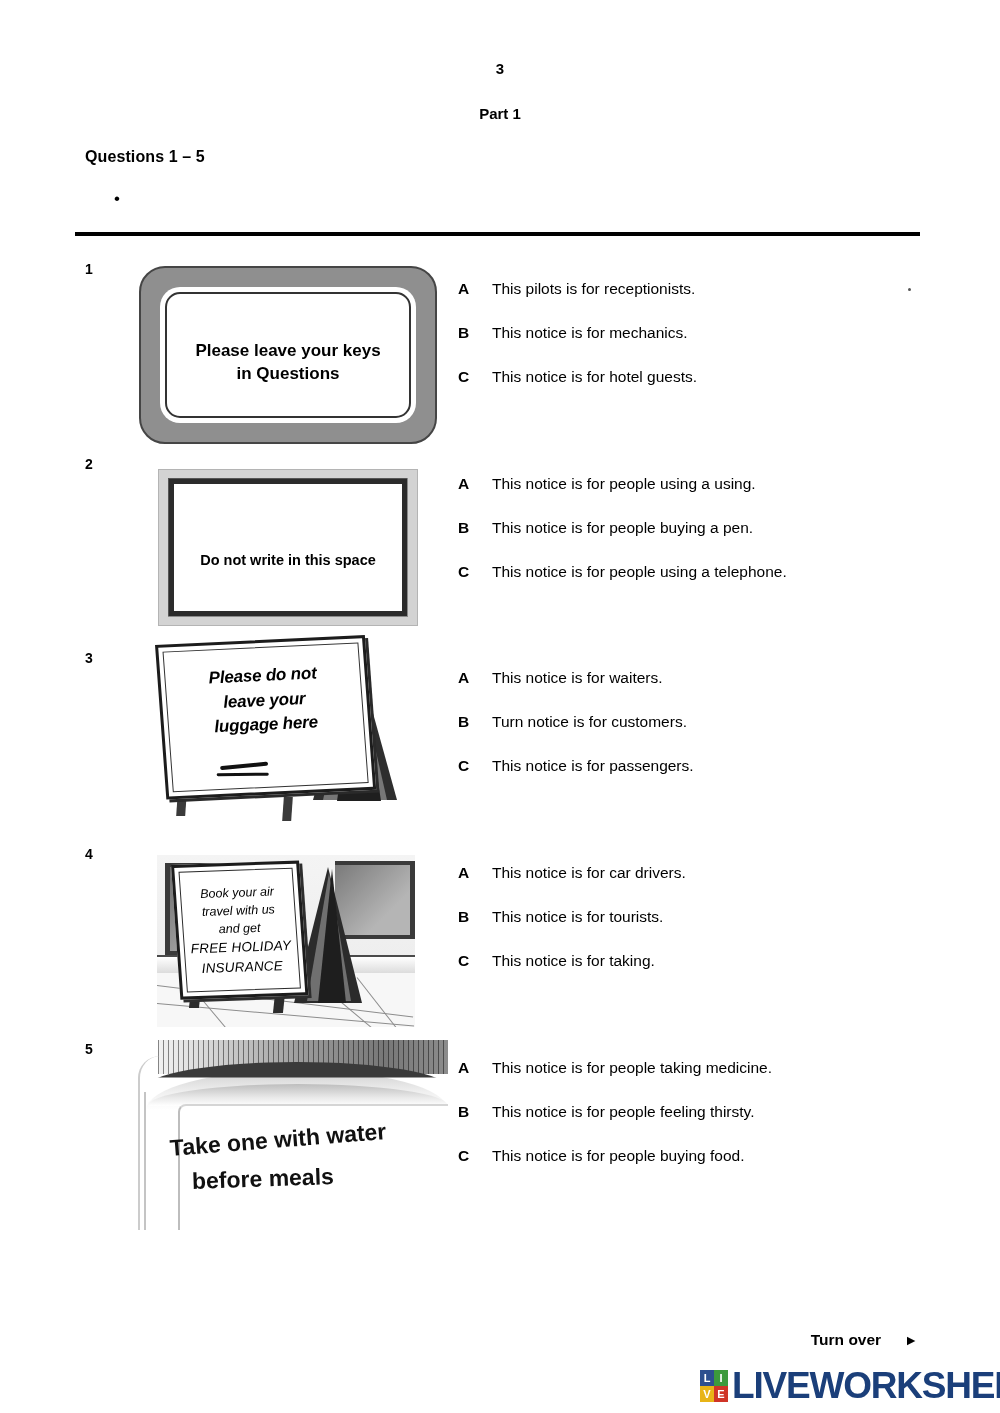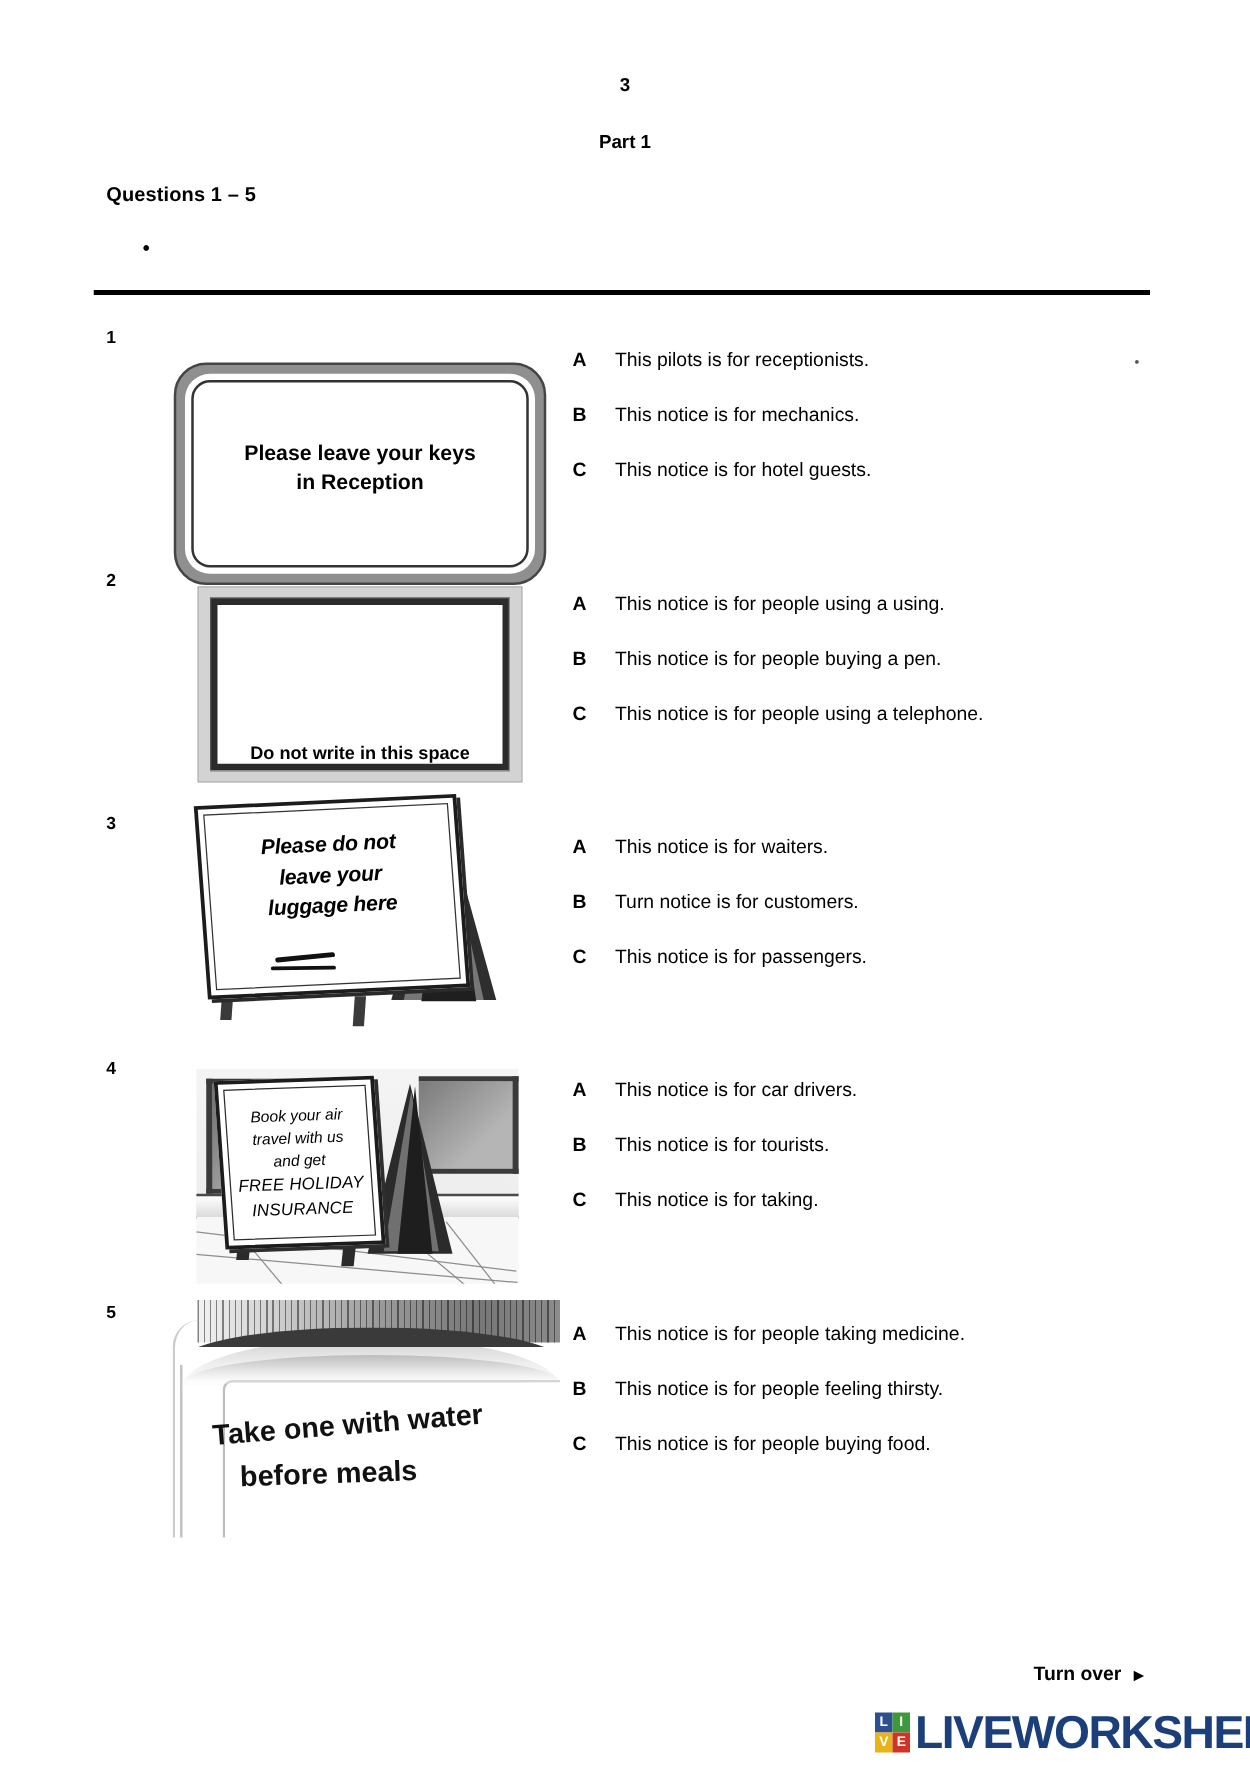--- a/index.html
+++ b/index.html
@@ -109,22 +109,21 @@
   .sign1 {
     position: absolute;
     left: 139px;
     top: 266px;
     width: 298px;
     height: 178px;
     box-sizing: border-box;
     border-radius: 26px;
     background: #8f8f8f;
     border: 2px solid #454545;
-    padding: 7px;
-    margin-top: 24px;
+    padding: 19px;
   }
   .sign1-white {
     width: 100%;
     height: 100%;
     box-sizing: border-box;
     border-radius: 20px;
     background: #ffffff;
     padding: 5px;
   }
   .sign1-inner {
@@ -164,21 +163,21 @@
     background: #2b2b2b;
     padding: 6px;
     box-shadow: inset -1px -1px 0 #8a8a8a, inset 1px 1px 0 #555;
   }
   .sign2-white {
     width: 100%;
     height: 100%;
     box-sizing: border-box;
     background: #ffffff;
     display: flex;
-    align-items: flex-end;
+    align-items: center;
     justify-content: center;
     padding-top: 24px;
   }
   .sign2-text {
     font-size: 14.5px;
     font-weight: bold;
     text-align: center;
   }
 
   
@@ -469,21 +468,21 @@
 
   
   .turn-over {
     position: absolute;
     right: 82px;
     top: 1331px;
     font-size: 15.5px;
     font-weight: bold;
     display: flex;
     align-items: center;
-    gap: 7px;
+    gap: 23px;
   }
   .turn-arrow { font-size: 14px; }
 
   .lw-logo {
     position: absolute;
     left: 700px;
     top: 1367px;
     display: flex;
     align-items: center;
   }
@@ -526,21 +525,21 @@
 
 <div class="hrule"></div>
 
 <div class="qnum" style="top:261px">1</div>
 
 <div class="sign1">
   <div class="sign1-white">
     <div class="sign1-inner">
       <div class="sign1-text">
         <div>Please leave your keys</div>
-        <div>in Reception</div>
+        <div>in Questions</div>
       </div>
     </div>
   </div>
 </div>
 
 <div class="answers" style="top:280px">
   <div class="answer-row">
     <span class="answer-letter">A</span>
     <span class="answer-text">This pilots is for receptionists.</span>
   </div>

